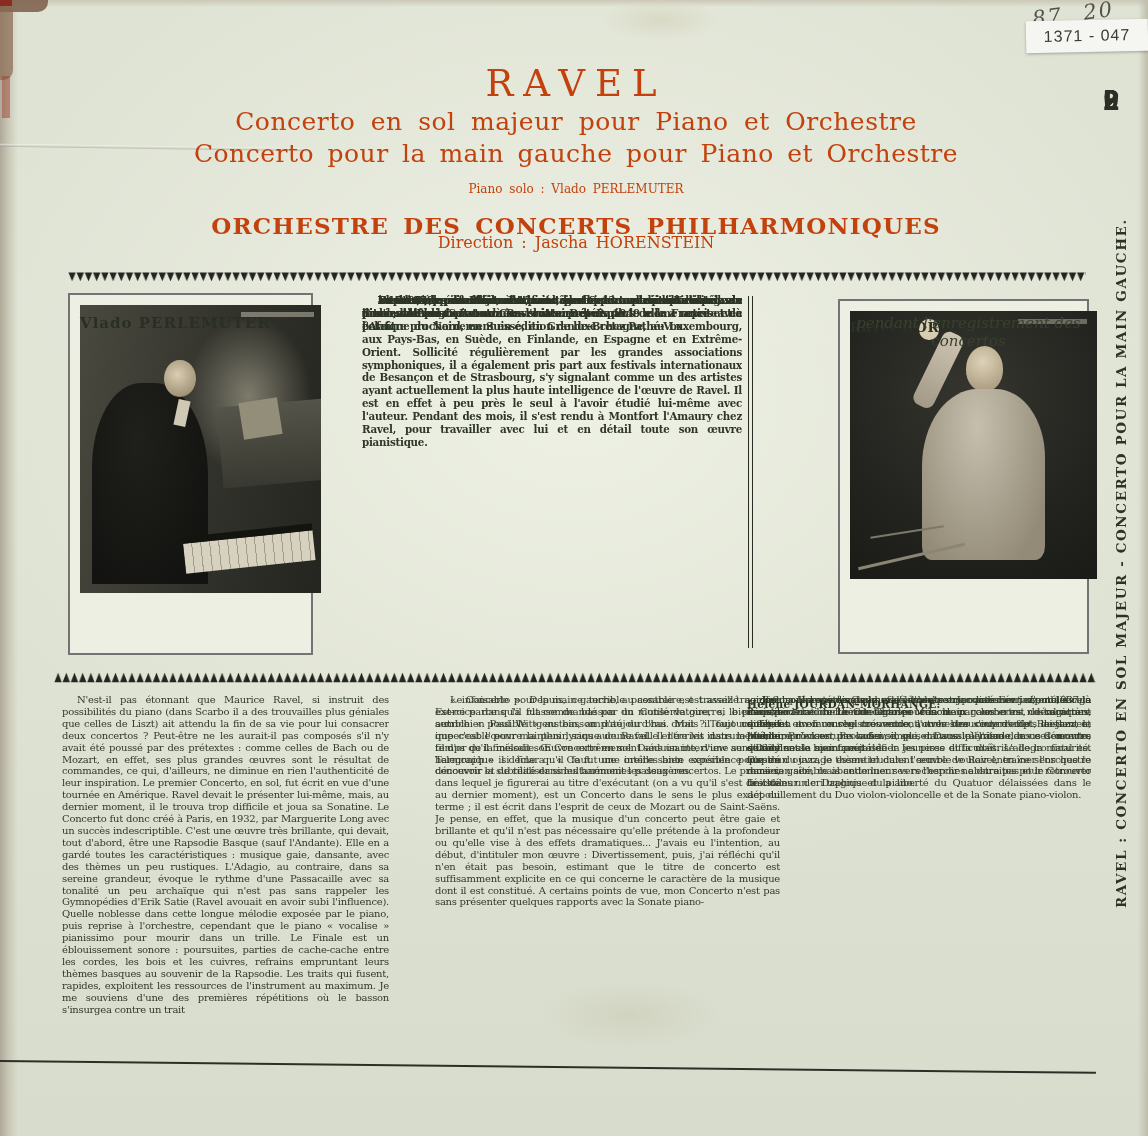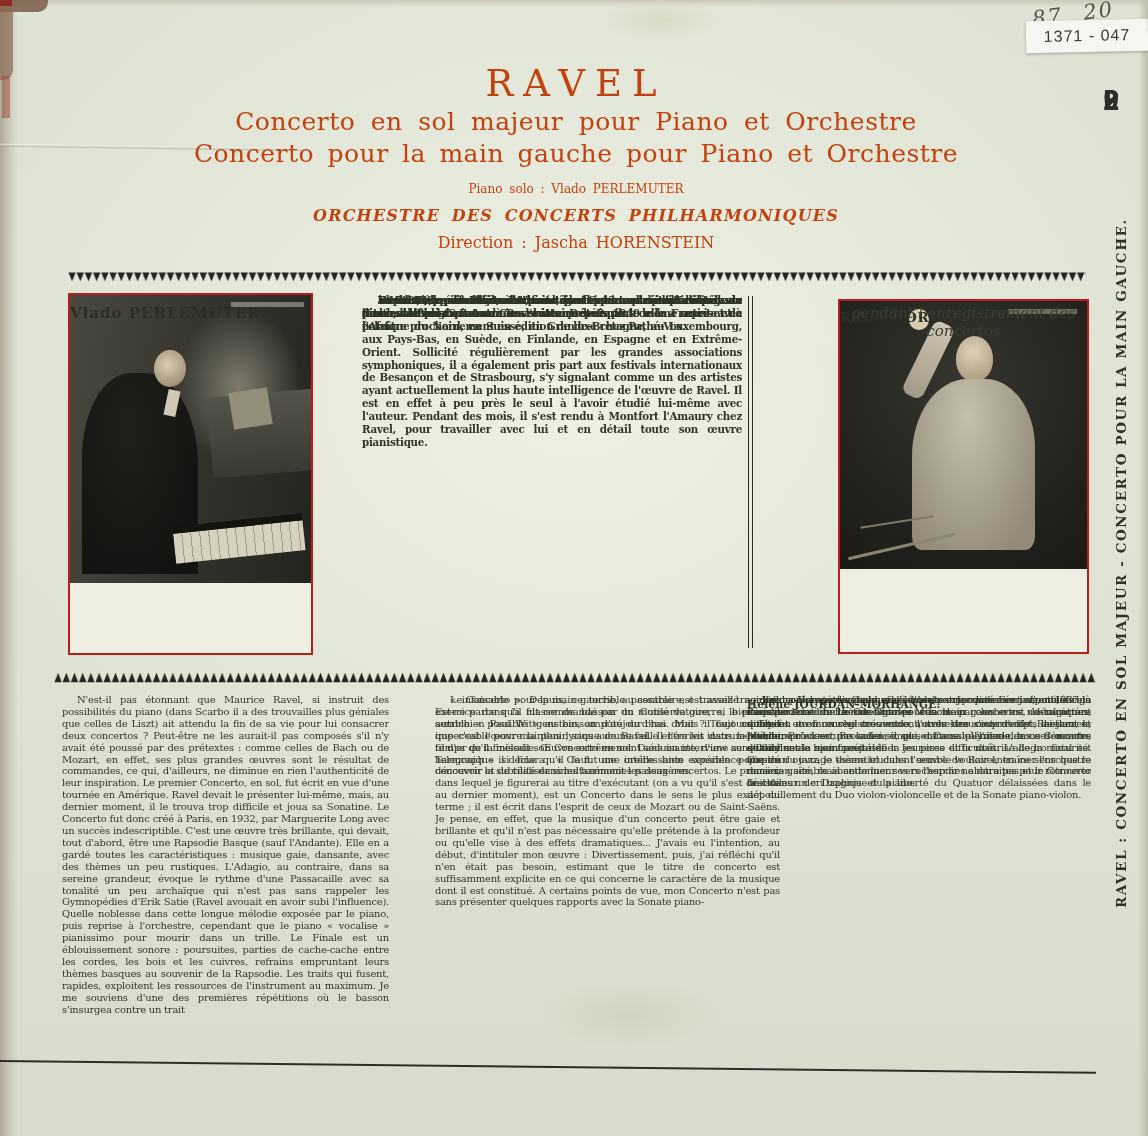--- a/index.html
+++ b/index.html
@@ -29,27 +29,27 @@
   .catalog{left:1103px;top:84px;width:38px;text-align:center;
     font-family:"DejaVu Sans Mono","Liberation Mono",monospace;font-weight:bold;font-size:27px;color:#2b2f26;}
   .catalog div{position:static;height:34px;line-height:34px;}
   .catalog div:nth-child(2){margin-bottom:22px;}
 
   .hline{left:60px;width:1032px;text-align:center;color:#c2410c;white-space:nowrap;}
   .t-ravel{top:62px;font-size:37px;letter-spacing:10px;}
   .t-sub1{top:107px;font-size:25px;letter-spacing:.5px;word-spacing:7px;}
   .t-sub2{top:139px;font-size:25px;letter-spacing:.5px;word-spacing:5px;}
   .t-piano{top:182px;font-size:12px;word-spacing:3px;}
-  .t-orch{top:206px;font-size:16px;font-weight:bold;letter-spacing:1.2px;word-spacing:5px;font-style:italic;}
+  .t-orch{top:212px;font-size:23px;font-weight:bold;letter-spacing:1.2px;word-spacing:5px;}
   .t-dir{top:233px;font-size:16px;word-spacing:3px;}
 
   .zz-top{left:68px;top:272px;}
   .zz-bottom{left:54px;top:672px;}
 
-  .photo-card{border:2px solid #b91c1c;background:#edefe3;}
+  .photo-card{border:2px solid #737373;background:#edefe3;padding:10px;}
   .card-left{left:68px;top:293px;width:245px;height:362px;}
   .card-right{left:838px;top:299px;width:251px;height:355px;}
   .photo{position:relative;width:100%;overflow:hidden;}
   .photo *{position:absolute;}
   .photo-l{height:288px;background:linear-gradient(100deg,#49493f 0%,#32322c 55%,#25251f 100%);}
   .pl-light{right:4%;top:4%;width:52%;height:55%;background:radial-gradient(closest-side,rgba(190,185,162,.55),rgba(0,0,0,0));}
   .pl-piano-top{right:-2%;top:34%;width:44%;height:28%;background:linear-gradient(180deg,#55544a,#3a3931);transform:rotate(-5deg);}
   .pl-sheet{right:17%;top:33%;width:16%;height:13%;background:#938e79;transform:rotate(-9deg);}
   .pl-body{left:5%;top:27%;width:48%;height:70%;border-radius:42% 46% 0 0;
     background:radial-gradient(ellipse at 40% 28%,#1f1f1b,#131311 78%);}

